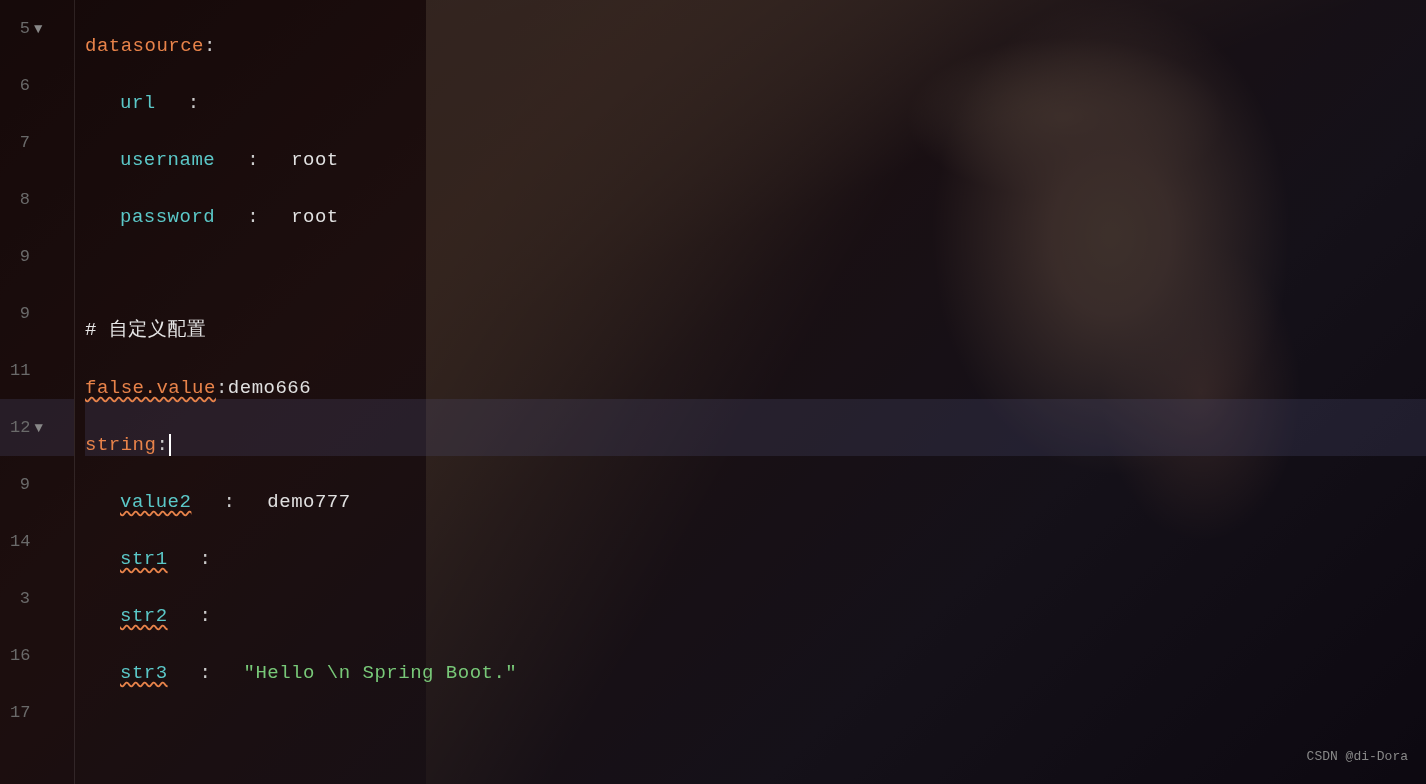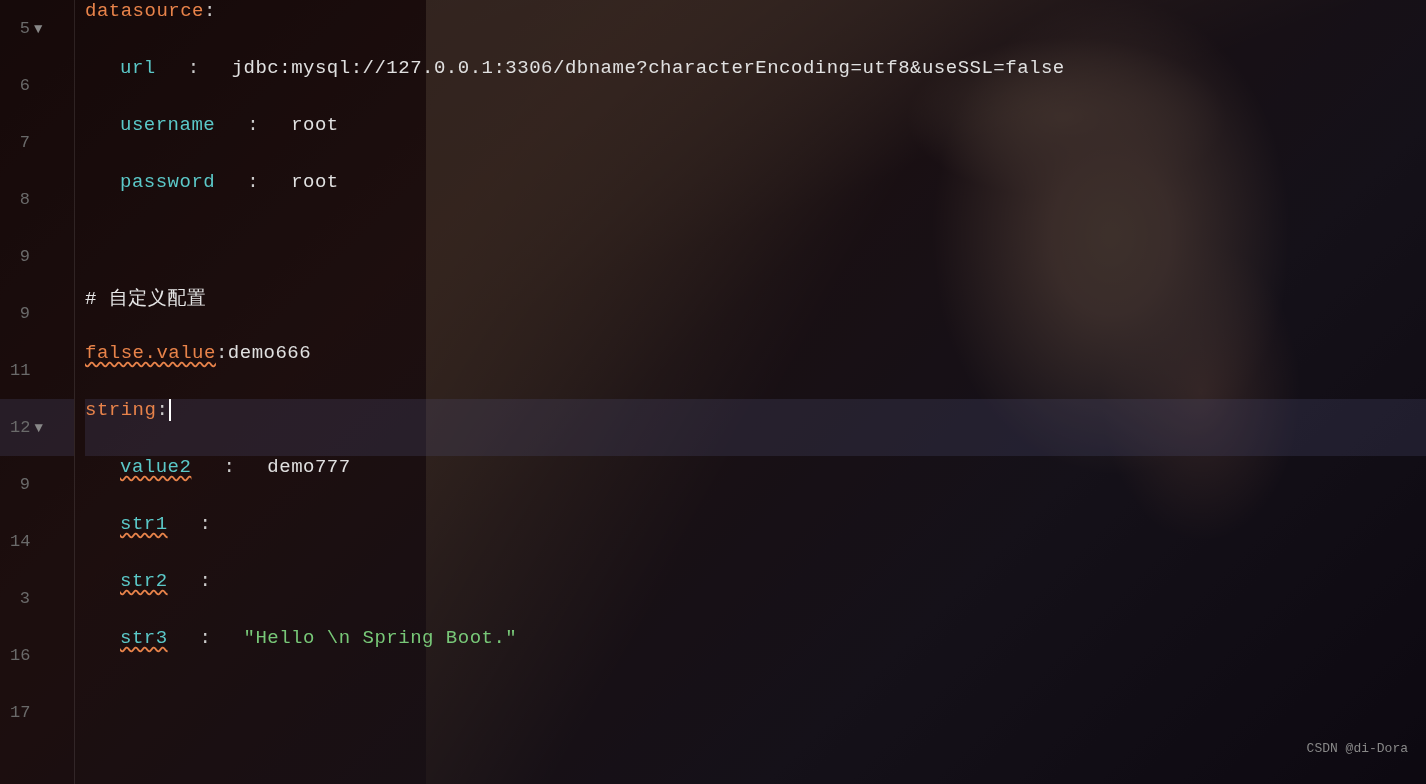--- a/index.html
+++ b/index.html
@@ -99,21 +99,21 @@
 
     .code-lines {
       flex: 1;
       padding: 0 0 0 10px;
       background: rgba(15, 8, 8, 0.5);
     }
 
     .code-line {
       height: 57px;
       display: flex;
-      align-items: flex-start;
+      align-items: flex-end;
       font-size: 19px;
       font-family: 'Courier New', Courier, monospace;
       letter-spacing: 0.5px;
     }
 
     .indent-1 { padding-left: 35px; gap: 32px; }
 
     
     .key-orange { color: #e8834a; }
     .key-cyan { color: #5bc8c8; }
@@ -134,21 +134,21 @@
       vertical-align: middle;
       animation: blink 1s infinite;
     }
     @keyframes blink {
       0%, 50% { opacity: 1; }
       51%, 100% { opacity: 0; }
     }
 
     .watermark {
       position: absolute;
-      bottom: 28px;
+      bottom: 20px;
       right: 18px;
       color: #888888;
       font-size: 13px;
       font-family: 'Courier New', monospace;
       z-index: 20;
     }
 
     
     .line-highlight {
       background: rgba(80, 80, 120, 0.25);
@@ -224,21 +224,20 @@
     <div class="code-lines">
 
       <div class="code-line">
         <span class="key-orange">datasource</span>
           <span class="punct">:</span>
       </div>
 
       <div class="code-line indent-1">
         <span class="key-cyan">url</span>
           <span class="punct">: </span>
-          <span class="val-white">jdbc:mysql://127.0.0.1:3306/dbname?characterEncoding=utf8&amp;useSSL=false</span>
       </div>
 
       <div class="code-line indent-1">
         <span class="key-cyan">username</span>
           <span class="punct">: </span>
           <span class="val-white">root</span>
       </div>
 
       <div class="code-line indent-1">
         <span class="key-cyan">password</span>

